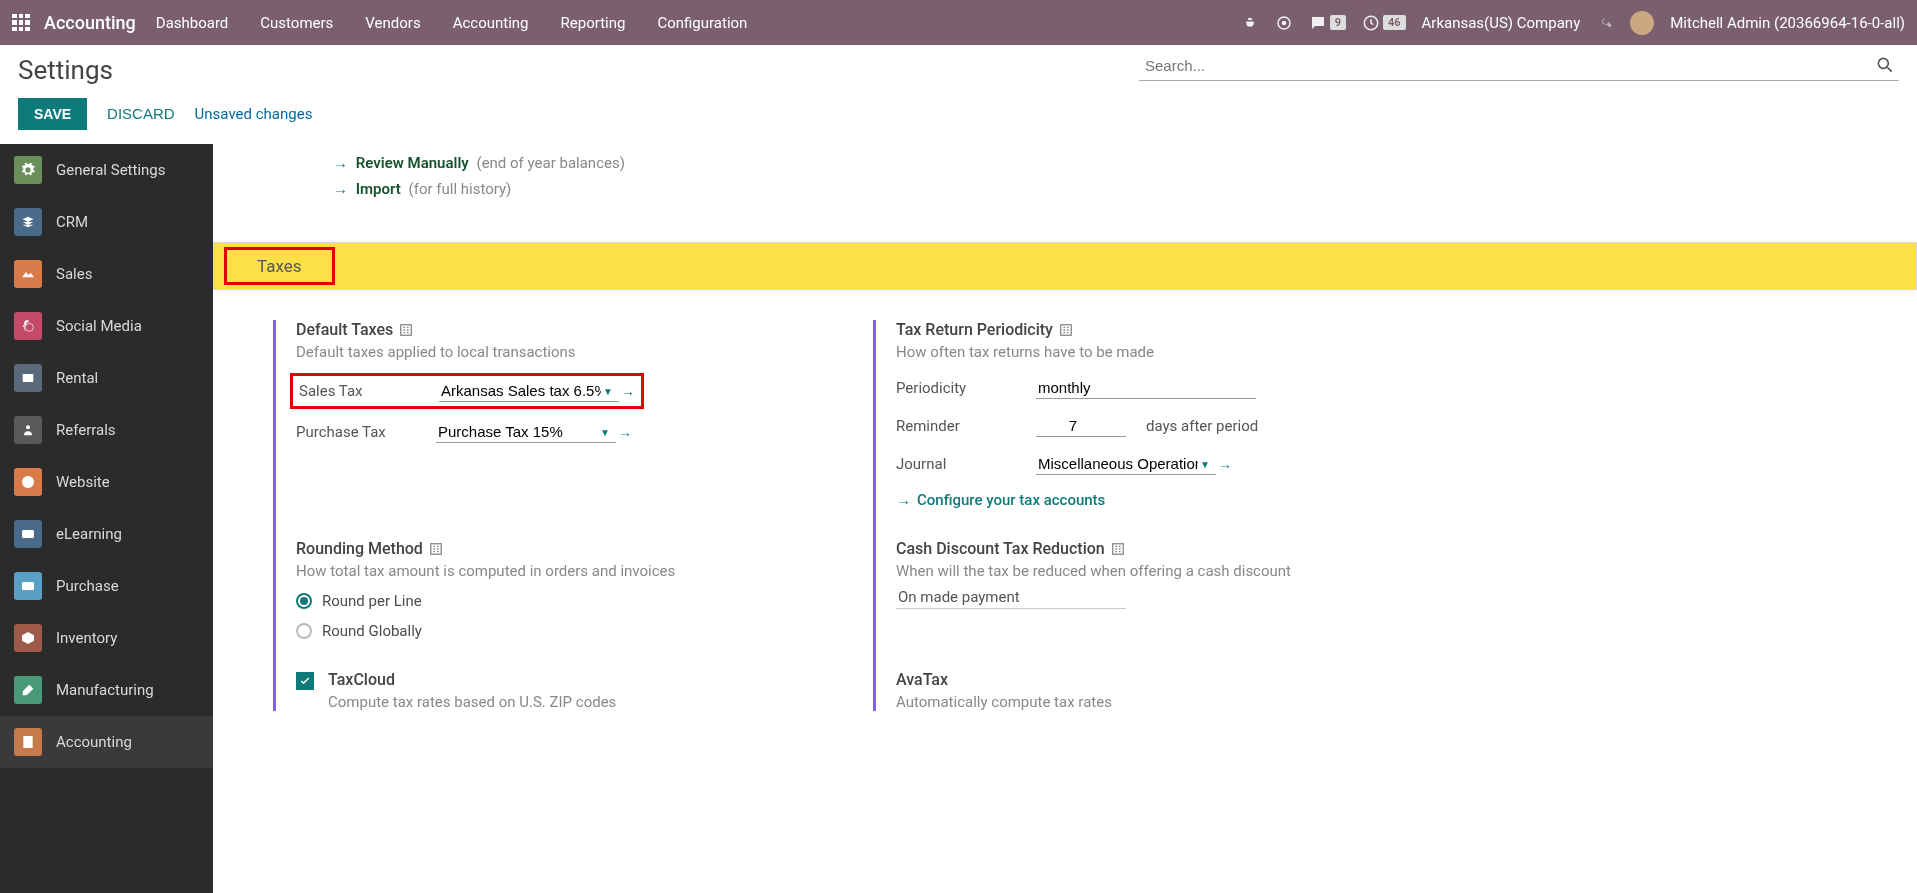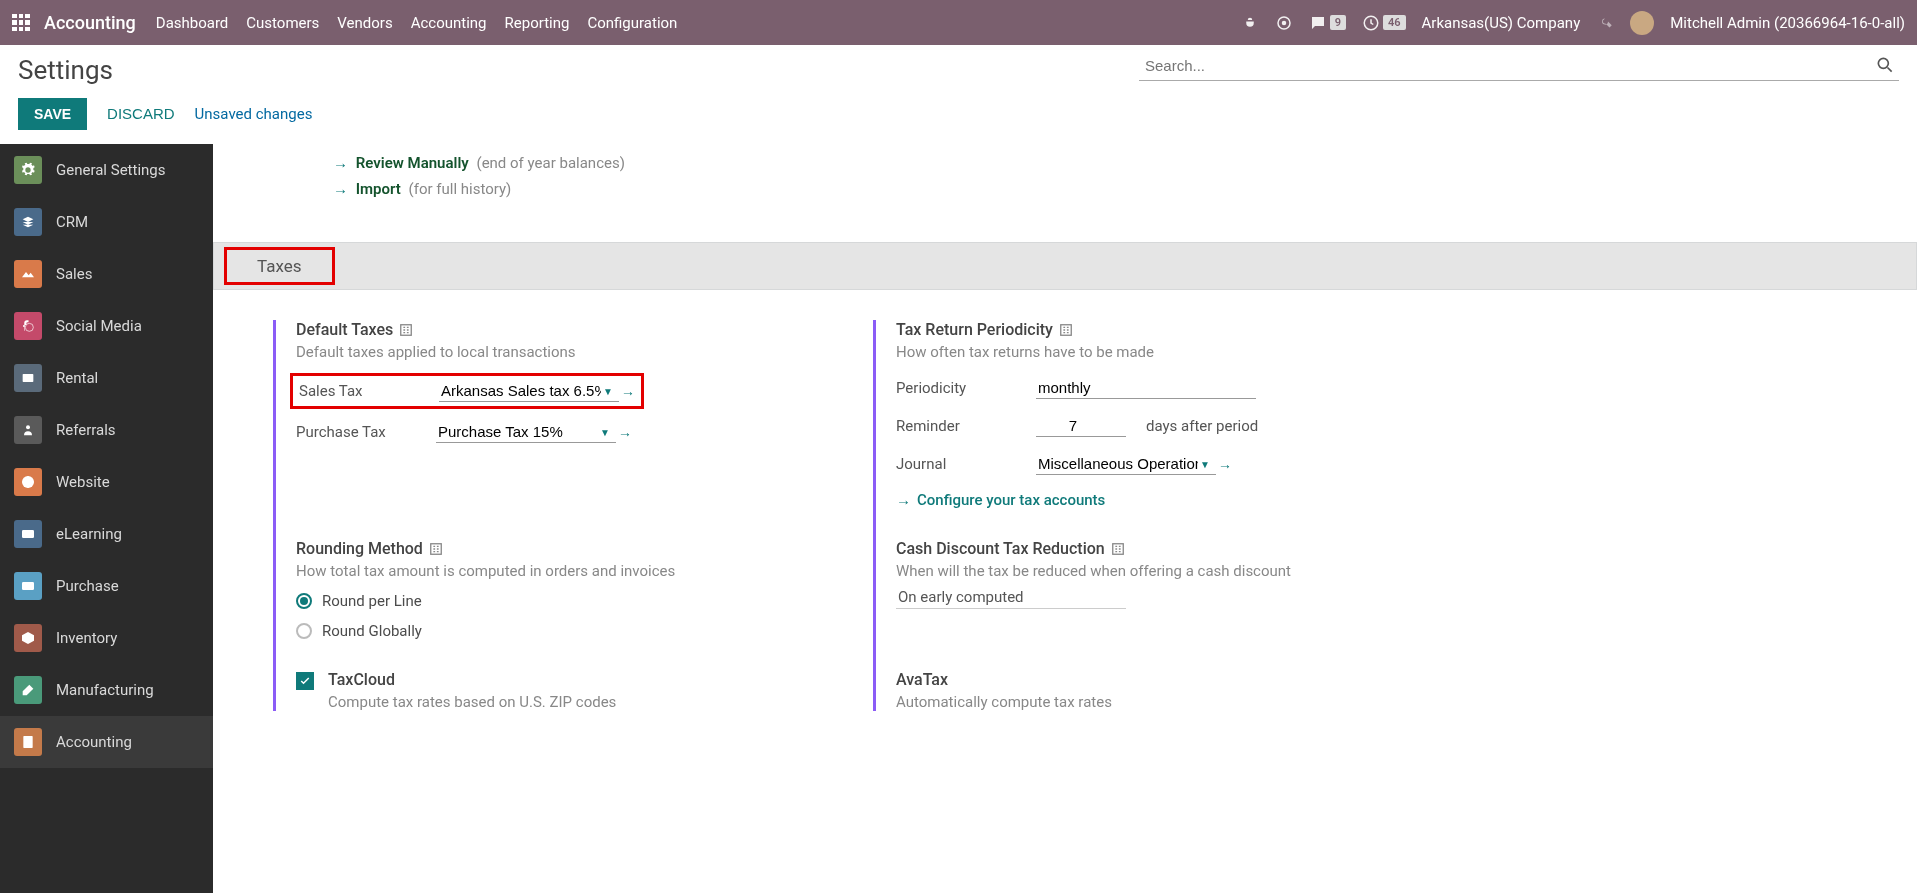--- a/index.html
+++ b/index.html
@@ -1,21 +1,21 @@
 <!DOCTYPE html>
 <html><head>
 <meta charset="utf-8">
 <style>
 * { box-sizing: border-box; margin: 0; padding: 0; }
 body { font-family: -apple-system, BlinkMacSystemFont, "Segoe UI", Roboto, sans-serif; font-size: 14px; color: #4c4c4c; background: #fff; overflow: hidden; }
 .topbar { background: #7a5f6e; height: 45px; display: flex; align-items: center; padding: 0 12px; color: #fff; }
 .apps-icon { width: 18px; height: 18px; display: grid; grid-template-columns: repeat(3, 1fr); grid-template-rows: repeat(3, 1fr); gap: 2px; margin-right: 14px; cursor: pointer; }
 .apps-icon span { background: #fff; }
 .topbar .brand { font-size: 18px; font-weight: 500; margin-right: 20px; }
-.topbar .menu { display: flex; gap: 18px; }
+.topbar .menu { display: flex; gap: 32px; }
 .topbar .menu a { color: #fff; text-decoration: none; font-size: 15px; }
 .topbar .right { margin-left: auto; display: flex; align-items: center; gap: 16px; }
 .topbar .icon { width: 18px; height: 18px; fill: #fff; opacity: 0.9; }
 .badge-wrap { display: flex; align-items: center; gap: 3px; }
 .badge { background: #ddd; color: #7a5f6e; font-size: 11px; padding: 1px 5px; border-radius: 2px; font-weight: 600; }
 .topbar .company { font-size: 15px; }
 .topbar .avatar { width: 24px; height: 24px; border-radius: 50%; background: #c9a882; display: inline-block; }
 .topbar .user { font-size: 15px; }
 
 .header { padding: 10px 18px 0 18px; }
@@ -42,21 +42,21 @@
 .content { flex: 1; overflow-y: auto; position: relative; padding-bottom: 30px; }
 .content::-webkit-scrollbar { width: 12px; }
 .content::-webkit-scrollbar-thumb { background: #999; }
 .content::-webkit-scrollbar-track { background: #eee; }
 
 .link-row { padding: 4px 0 4px 120px; font-size: 15px; }
 .link-row .arrow { color: #0f7a7a; margin-right: 4px; }
 .link-row .lnk { color: #14532d; font-weight: 600; }
 .link-row .sub { color: #888; margin-left: 4px; }
 
-.section-header { background: #e5e5e5; padding: 10px 40px; font-size: 17px; color: #555; margin-top: 40px; border: 1px solid #d6d8d9; }
+.section-header { background: #fde047; padding: 10px 40px; font-size: 17px; color: #555; margin-top: 40px; border: 1px solid #d6d8d9; }
 .hl-red { border: 3px solid #e30000; display: inline-block; padding: 6px 30px; margin: -6px -30px; }
 
 .settings-grid { display: flex; padding: 30px 40px 0 60px; gap: 40px; }
 .col { flex: 1; border-left: 3px solid #8b5cf6; padding-left: 20px; }
 .checkbox-col { width: 32px; padding-top: 2px; }
 .setting-block { display: flex; margin-bottom: 30px; }
 .setting-body { flex: 1; }
 .setting-title { font-size: 16px; color: #444; font-weight: 500; display: flex; align-items: center; gap: 6px; }
 .building-icon { width: 14px; height: 14px; stroke: #888; fill: none; stroke-width: 1.5; }
 .setting-desc { color: #888; font-size: 15px; margin-top: 4px; }
@@ -370,21 +370,21 @@
         <div class="setting-block">
           <div class="setting-body">
             <div class="setting-title">
               <span>Cash Discount Tax Reduction</span>
               <svg class="building-icon" viewBox="0 0 16 16">
                   <rect x="2" y="2" width="12" height="12"></rect>
                   <path d="M5 5h2M9 5h2M5 8h2M9 8h2M5 11h2M9 11h2"></path>
                 </svg>
             </div>
             <div class="setting-desc">When will the tax be reduced when offering a cash discount</div>
-            <div class="ro-value" style="margin-top:6px">On early computed</div>
+            <div class="ro-value" style="margin-top:6px">On made payment</div>
           </div>
         </div>
       </div>
     </div>
 
     <div class="settings-grid" style="padding-top:0">
       <div class="col" style="max-width:560px;display:flex">
         <div class="checkbox-col">
           <span class="checkbox">
             <svg viewBox="0 0 16 16">

